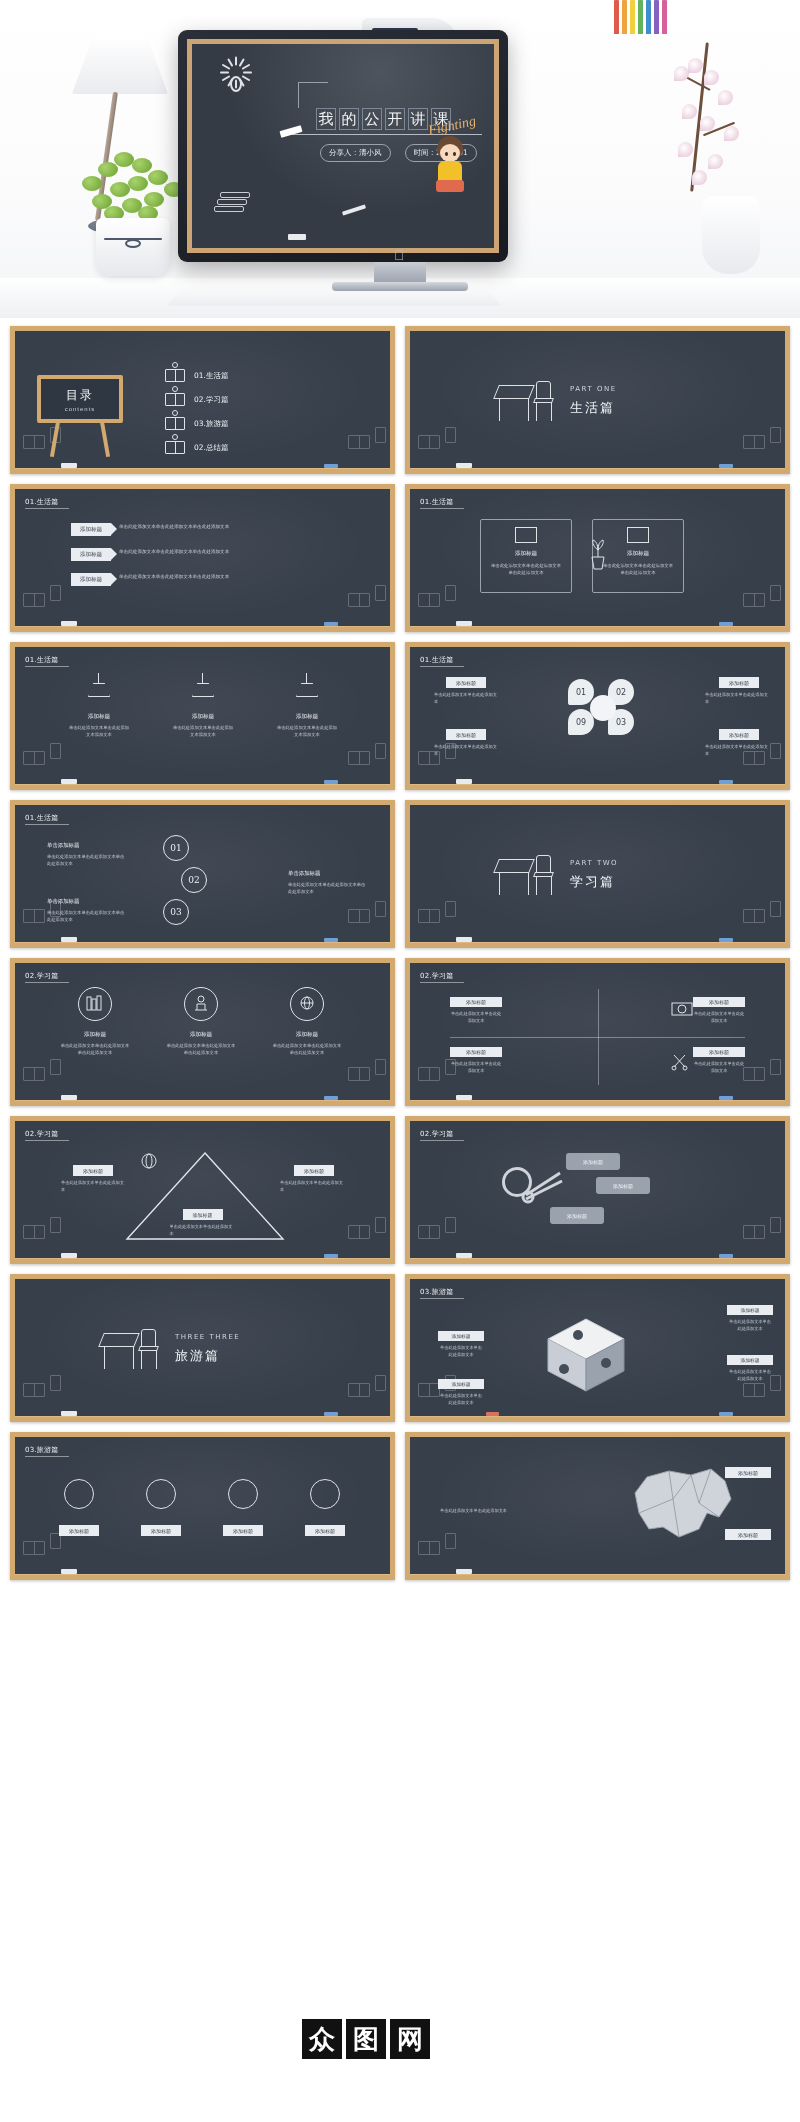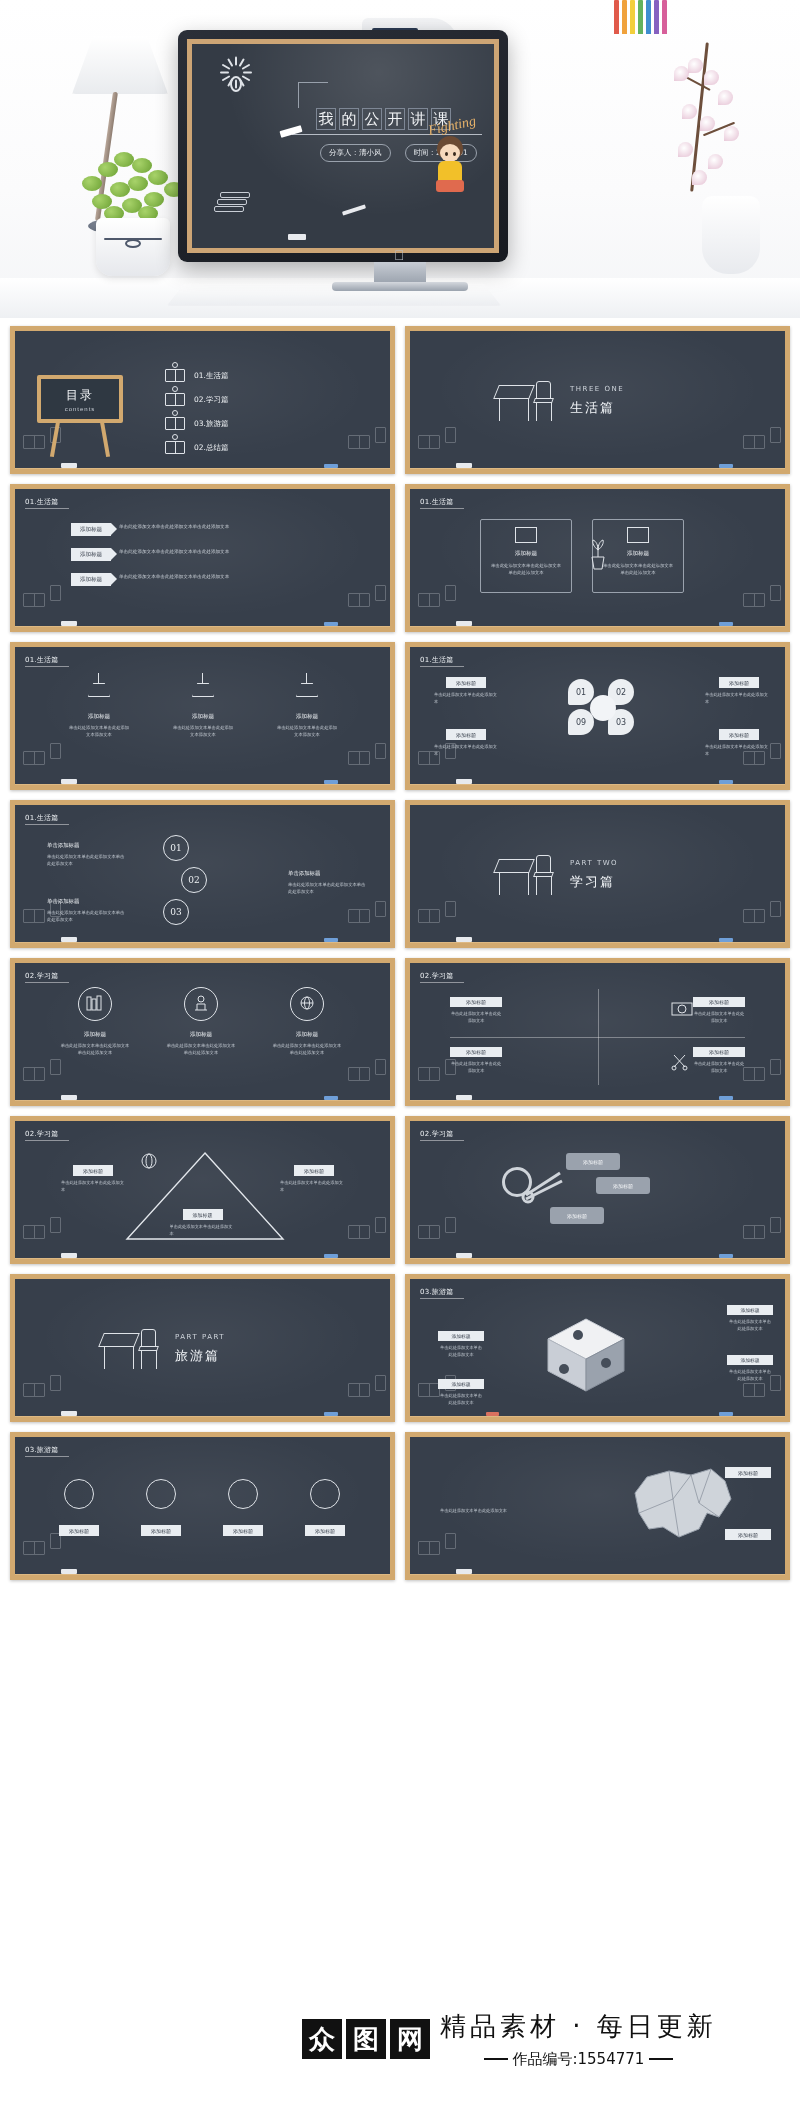--- a/index.html
+++ b/index.html
@@ -626,21 +626,21 @@
       </div>
       <div class="part-desk">
         <div class="desk-top"></div>
           <div class="desk-leg1"></div>
           <div class="desk-leg2"></div>
         <div class="chair-back"></div>
           <div class="chair-seat"></div>
         <div class="chair-leg1"></div>
           <div class="chair-leg2"></div>
       </div>
-      <div class="part-label">THREE ONE</div>
+      <div class="part-label">PART ONE</div>
       <div class="part-name">生活篇</div>
       <div class="ledge"></div>
       <div class="ledge-eraser"></div>
       <div class="ledge-chalk-blue"></div>
     </div>
   </div>
 
   <div class="slide">
     <div class="slide-inner">
       <div class="s-title">01.生活篇</div>
@@ -1028,21 +1028,21 @@
       </div>
       <div class="part-desk">
         <div class="desk-top"></div>
           <div class="desk-leg1"></div>
           <div class="desk-leg2"></div>
         <div class="chair-back"></div>
           <div class="chair-seat"></div>
         <div class="chair-leg1"></div>
           <div class="chair-leg2"></div>
       </div>
-      <div class="part-label">PART PART</div>
+      <div class="part-label">THREE THREE</div>
       <div class="part-name">旅游篇</div>
       <div class="ledge"></div>
       <div class="ledge-eraser"></div>
       <div class="ledge-chalk-blue"></div>
     </div>
   </div>
 
   <div class="slide">
     <div class="slide-inner">
       <div class="s-title">03.旅游篇</div>
@@ -1135,21 +1135,13 @@
   </div>
 
 </div>
 
 <div class="watermark">
   <div class="wm-logo">
     <span>众</span>
     <span>图</span>
     <span>网</span>
   </div>
-  <div class="wm-right">
-    <div class="wm-title">精品素材 · 每日更新</div>
-    <div class="wm-sub">
-      <span class="wm-dash"></span>
-      <span>作品编号:1554771</span>
-      <span class="wm-dash"></span>
-    </div>
-  </div>
 </div>
 
 </body></html>

